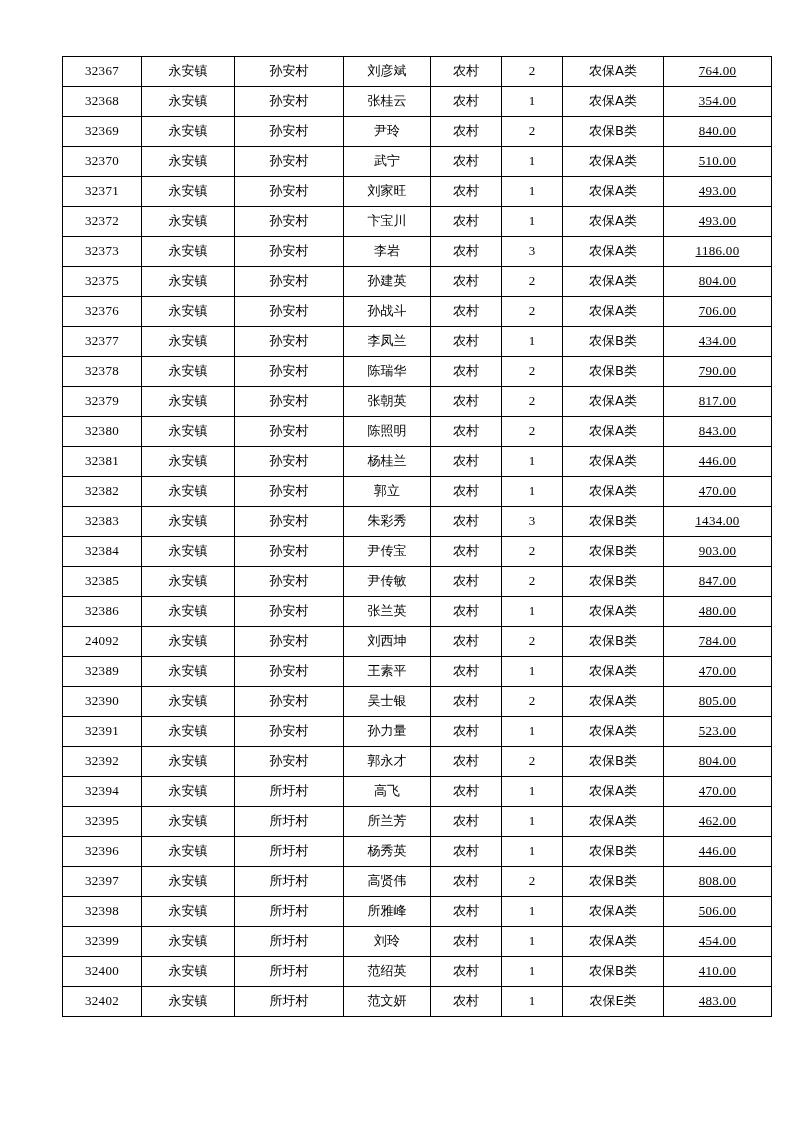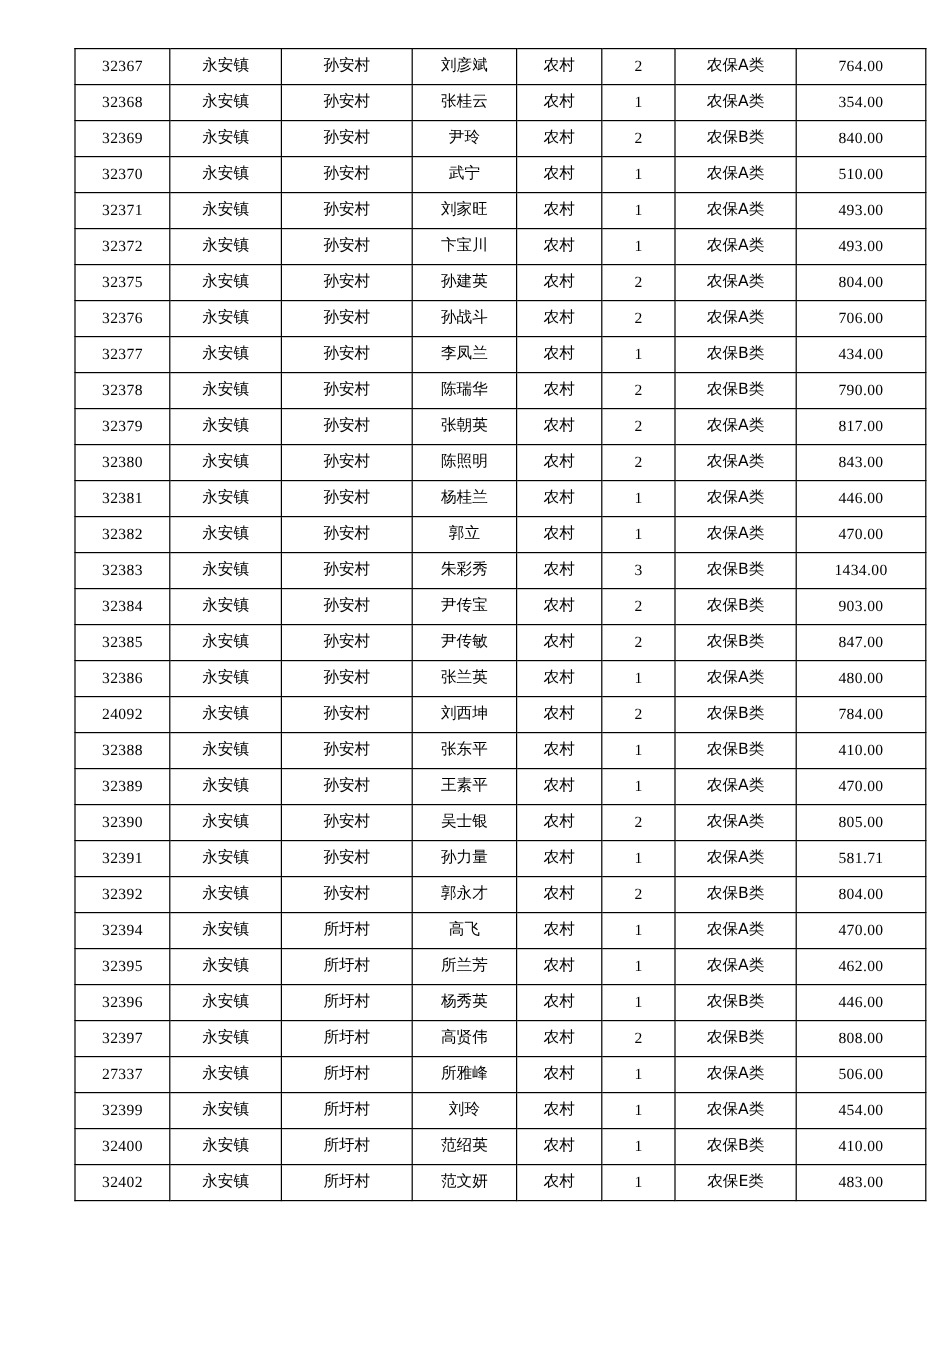--- a/index.html
+++ b/index.html
@@ -11,21 +11,21 @@
     width: 793px;
     height: 1122px;
     font-family: "Liberation Serif", "DejaVu Serif", serif;
     color: #000000;
   }
   .page {
     position: relative;
     width: 793px;
     height: 1122px;
     box-sizing: border-box;
-    padding: 40px 62px 0 62px;
+    padding: 56px 62px 0 62px;
   }
   table.data-table {
     border-collapse: collapse;
     table-layout: fixed;
     width: 669px;
     margin: 0;
   }
   table.data-table td {
     border: 1px solid #000000;
     height: 29px;
@@ -37,21 +37,21 @@
     overflow: hidden;
     white-space: nowrap;
   }
   td.col-id      { width: 74px; font-family: "Liberation Serif", serif; letter-spacing: 0.3px; }
   td.col-town    { width: 88px; }
   td.col-village { width: 104px; }
   td.col-name    { width: 82px; }
   td.col-type    { width: 66px; }
   td.col-count   { width: 56px; font-family: "Liberation Serif", serif; }
   td.col-cat     { width: 96px; }
-  td.col-amount  { width: 103px; font-family: "Liberation Serif", serif; letter-spacing: 0.3px; }
+  td.col-amount  { width: 103px; font-family: "Liberation Serif", serif; letter-spacing: 0.3px; text-decoration: underline; }
   .cjk { font-family: "DejaVu Sans", "Liberation Sans", sans-serif; font-size: 12.5px; }
 </style>
 </head>
 <body>
 
 <div class="page">
   <table class="data-table">
     <tbody>
         <tr>
           <td class="col-id">32367</td>
@@ -107,20 +107,30 @@
           <td class="col-id">32372</td>
           <td class="col-town cjk">永安镇</td>
           <td class="col-village cjk">孙安村</td>
           <td class="col-name cjk">卞宝川</td>
           <td class="col-type cjk">农村</td>
           <td class="col-count">1</td>
           <td class="col-cat cjk">农保A类</td>
           <td class="col-amount">493.00</td>
         </tr>
         <tr>
+          <td class="col-id">32373</td>
+          <td class="col-town cjk">永安镇</td>
+          <td class="col-village cjk">孙安村</td>
+          <td class="col-name cjk">李岩</td>
+          <td class="col-type cjk">农村</td>
+          <td class="col-count">3</td>
+          <td class="col-cat cjk">农保A类</td>
+          <td class="col-amount">1186.00</td>
+        </tr>
+        <tr>
           <td class="col-id">32375</td>
           <td class="col-town cjk">永安镇</td>
           <td class="col-village cjk">孙安村</td>
           <td class="col-name cjk">孙建英</td>
           <td class="col-type cjk">农村</td>
           <td class="col-count">2</td>
           <td class="col-cat cjk">农保A类</td>
           <td class="col-amount">804.00</td>
         </tr>
         <tr>
@@ -237,30 +247,20 @@
           <td class="col-id">24092</td>
           <td class="col-town cjk">永安镇</td>
           <td class="col-village cjk">孙安村</td>
           <td class="col-name cjk">刘西坤</td>
           <td class="col-type cjk">农村</td>
           <td class="col-count">2</td>
           <td class="col-cat cjk">农保B类</td>
           <td class="col-amount">784.00</td>
         </tr>
         <tr>
-          <td class="col-id">32388</td>
-          <td class="col-town cjk">永安镇</td>
-          <td class="col-village cjk">孙安村</td>
-          <td class="col-name cjk">张东平</td>
-          <td class="col-type cjk">农村</td>
-          <td class="col-count">1</td>
-          <td class="col-cat cjk">农保B类</td>
-          <td class="col-amount">410.00</td>
-        </tr>
-        <tr>
           <td class="col-id">32389</td>
           <td class="col-town cjk">永安镇</td>
           <td class="col-village cjk">孙安村</td>
           <td class="col-name cjk">王素平</td>
           <td class="col-type cjk">农村</td>
           <td class="col-count">1</td>
           <td class="col-cat cjk">农保A类</td>
           <td class="col-amount">470.00</td>
         </tr>
         <tr>
@@ -274,21 +274,21 @@
           <td class="col-amount">805.00</td>
         </tr>
         <tr>
           <td class="col-id">32391</td>
           <td class="col-town cjk">永安镇</td>
           <td class="col-village cjk">孙安村</td>
           <td class="col-name cjk">孙力量</td>
           <td class="col-type cjk">农村</td>
           <td class="col-count">1</td>
           <td class="col-cat cjk">农保A类</td>
-          <td class="col-amount">581.71</td>
+          <td class="col-amount">523.00</td>
         </tr>
         <tr>
           <td class="col-id">32392</td>
           <td class="col-town cjk">永安镇</td>
           <td class="col-village cjk">孙安村</td>
           <td class="col-name cjk">郭永才</td>
           <td class="col-type cjk">农村</td>
           <td class="col-count">2</td>
           <td class="col-cat cjk">农保B类</td>
           <td class="col-amount">804.00</td>
@@ -327,21 +327,21 @@
           <td class="col-id">32397</td>
           <td class="col-town cjk">永安镇</td>
           <td class="col-village cjk">所圩村</td>
           <td class="col-name cjk">高贤伟</td>
           <td class="col-type cjk">农村</td>
           <td class="col-count">2</td>
           <td class="col-cat cjk">农保B类</td>
           <td class="col-amount">808.00</td>
         </tr>
         <tr>
-          <td class="col-id">27337</td>
+          <td class="col-id">32398</td>
           <td class="col-town cjk">永安镇</td>
           <td class="col-village cjk">所圩村</td>
           <td class="col-name cjk">所雅峰</td>
           <td class="col-type cjk">农村</td>
           <td class="col-count">1</td>
           <td class="col-cat cjk">农保A类</td>
           <td class="col-amount">506.00</td>
         </tr>
         <tr>
           <td class="col-id">32399</td>

